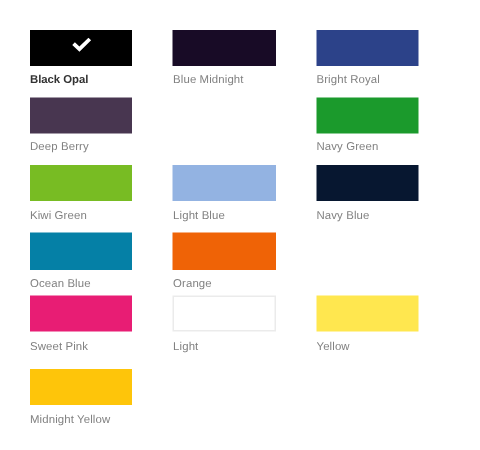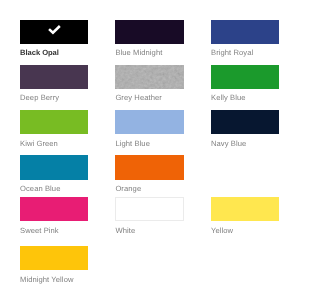--- a/index.html
+++ b/index.html
@@ -44,31 +44,23 @@
     <div class="label">Blue Midnight</div>
   </div>
   <div class="cell c3 r1">
     <div class="sw" style="background: rgb(44, 66, 137);"></div>
     <div class="label">Bright Royal</div>
   </div>
   <div class="cell c1 r2">
     <div class="sw" style="background: rgb(72, 54, 80);"></div>
     <div class="label">Deep Berry</div>
   </div>
-  <div class="cell c2 r2">
-    <div class="sw" style="background: rgb(173, 173, 173);">
-      <svg class="noise" width="69" height="25">
-          <rect width="69" height="25" filter="url(#heatherNoise)" opacity="0.45"></rect>
-        </svg>
-    </div>
-    <div class="label">Grey Heather</div>
-  </div>
   <div class="cell c3 r2">
     <div class="sw" style="background: rgb(27, 154, 44);"></div>
-    <div class="label">Kelly Blue</div>
+    <div class="label">Navy Green</div>
   </div>
   <div class="cell c1 r3">
     <div class="sw" style="background: rgb(120, 188, 35);"></div>
     <div class="label">Kiwi Green</div>
   </div>
   <div class="cell c2 r3">
     <div class="sw" style="background: rgb(147, 179, 226);"></div>
     <div class="label">Light Blue</div>
   </div>
   <div class="cell c3 r3">
@@ -82,21 +74,21 @@
   <div class="cell c1 r4">
     <div class="sw" style="background: rgb(5, 128, 166);"></div>
     <div class="label">Ocean Blue</div>
   </div>
   <div class="cell c1 r5">
     <div class="sw" style="background: rgb(232, 29, 116);"></div>
     <div class="label">Sweet Pink</div>
   </div>
   <div class="cell c2 r5">
     <div class="sw" style="background: rgb(255, 255, 255); border: 1px solid rgb(235, 235, 235);"></div>
-    <div class="label">White</div>
+    <div class="label">Light</div>
   </div>
   <div class="cell c3 r5">
     <div class="sw" style="background: rgb(255, 231, 79);"></div>
     <div class="label">Yellow</div>
   </div>
   <div class="cell c1 r6">
     <div class="sw" style="background: rgb(254, 197, 10);"></div>
     <div class="label">Midnight Yellow</div>
   </div>
 </div>

